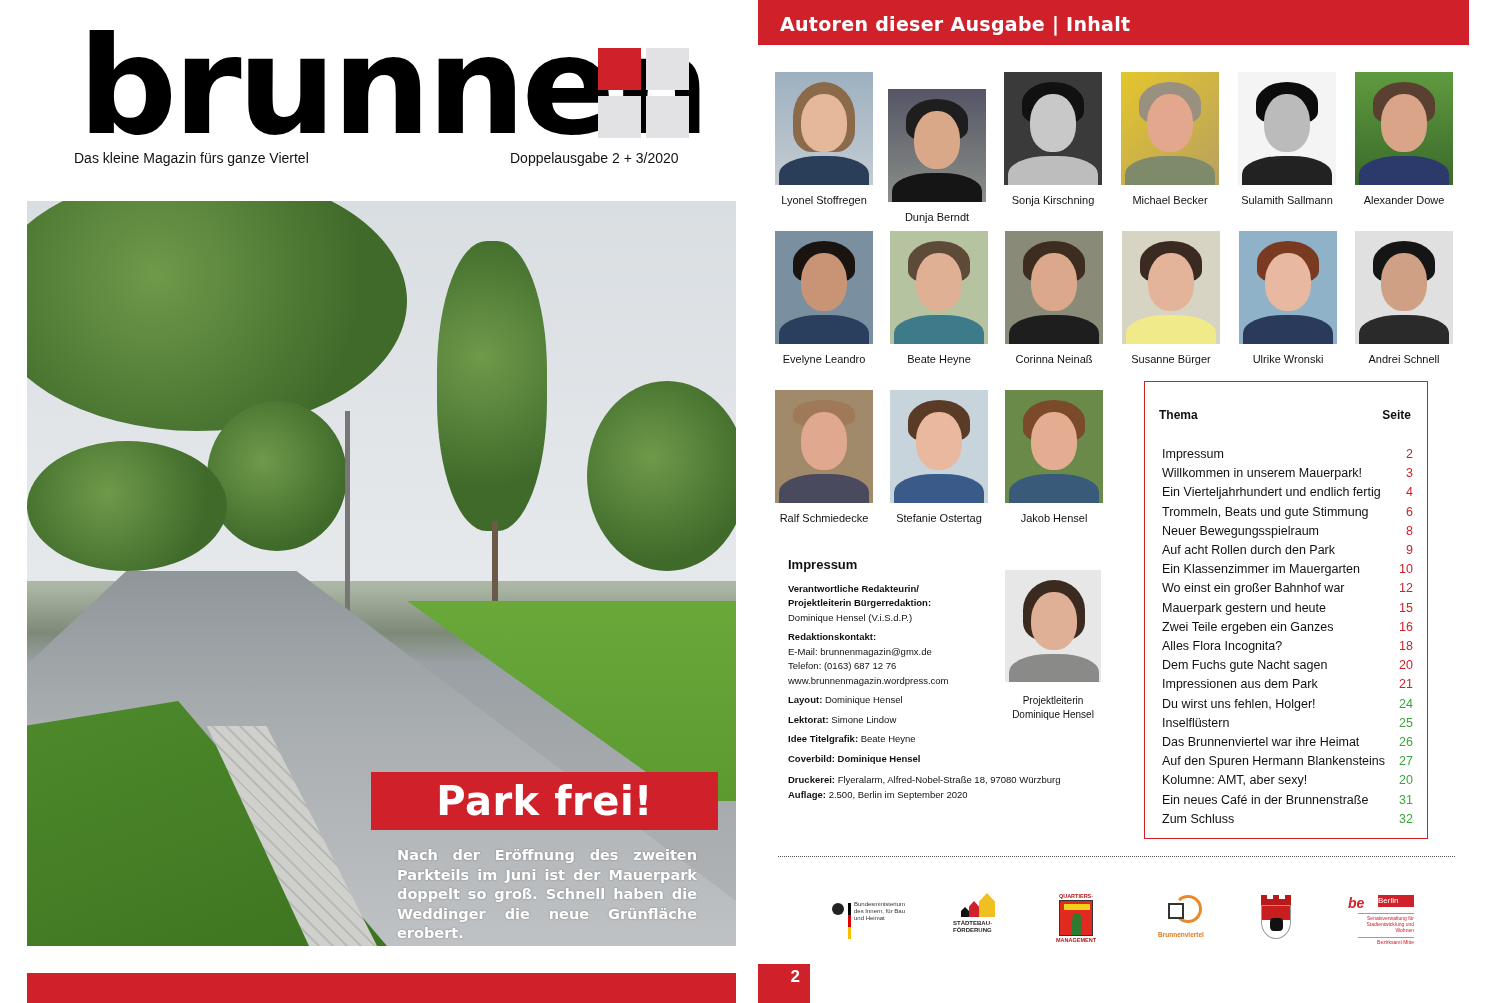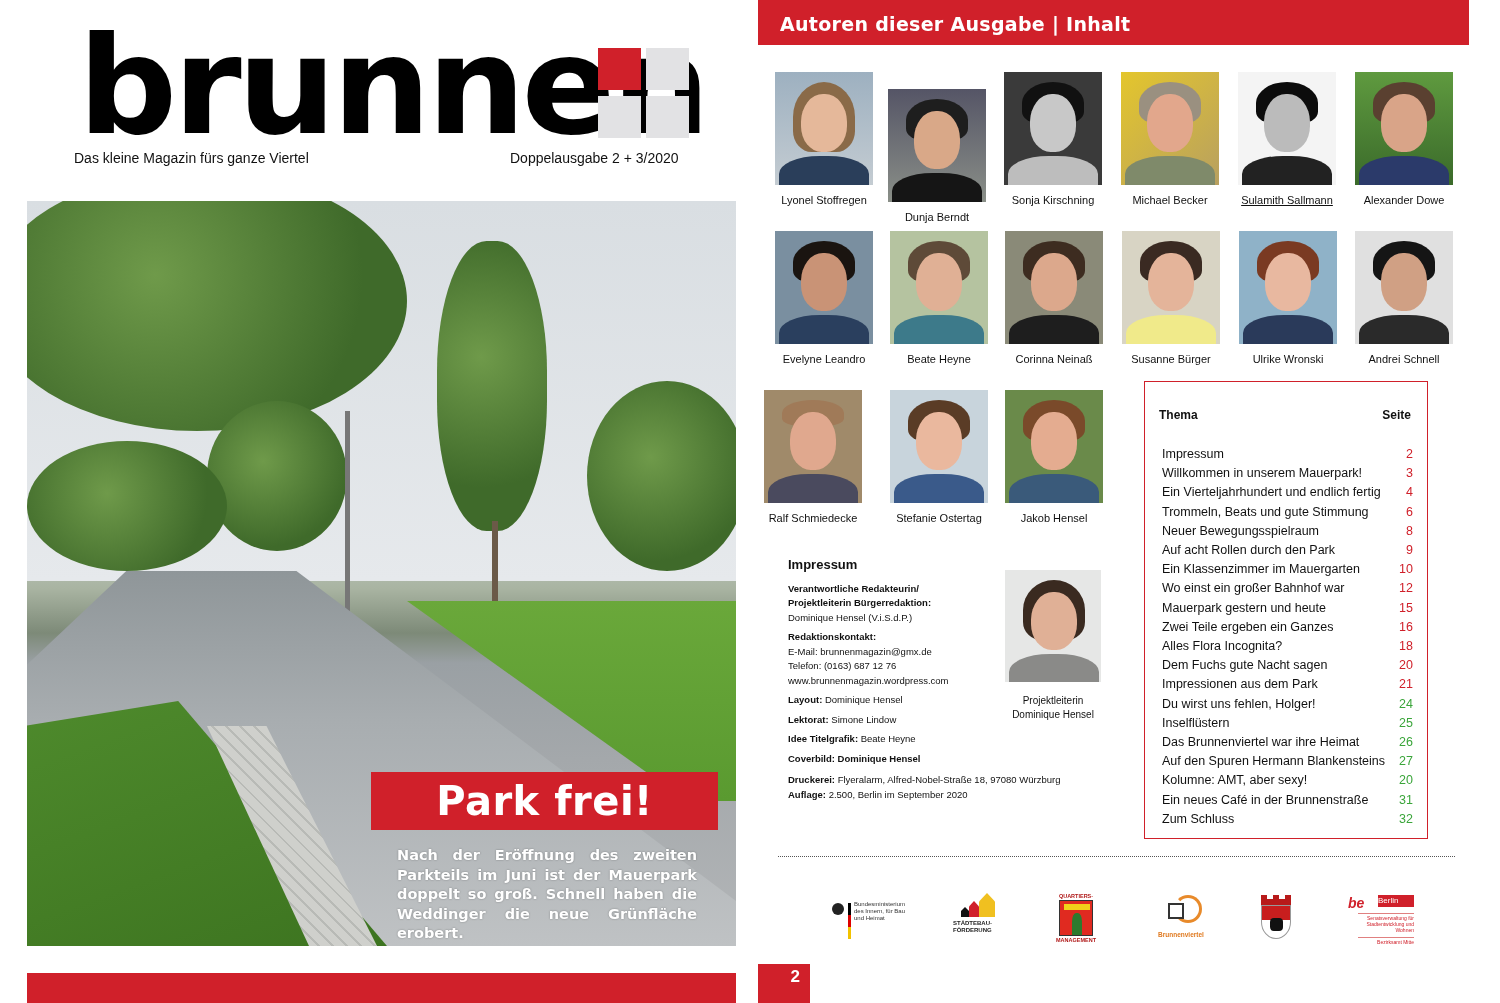--- a/index.html
+++ b/index.html
@@ -143,21 +143,21 @@
     <div class="name">Sonja Kirschning</div>
   </div>
   <div class="author" style="left:363px;top:72px;">
     <div class="photo" style="background:linear-gradient(135deg,#e4c62c,#b8a060);">
       <div class="hair" style="background:#9a9080;"></div>
       <div class="face" style="background:#e2a78c;"></div>
       <div class="shoulders" style="background:#7f8a6a;"></div>
     </div>
     <div class="name">Michael Becker</div>
   </div>
-  <div class="author" style="left:480px;top:72px;text-decoration:underline;">
+  <div class="author" style="left:480px;top:72px;">
     <div class="photo" style="background:#f4f4f4;">
       <div class="hair" style="background:#0c0c0c;"></div>
       <div class="face" style="background:#bbb;"></div>
       <div class="shoulders" style="background:#222;"></div>
     </div>
     <div class="name">Sulamith Sallmann</div>
   </div>
   <div class="author" style="left:597px;top:72px;">
     <div class="photo" style="background:linear-gradient(#5f9a3f,#3a6a2a);">
       <div class="hair" style="background:#5a4030;"></div>
@@ -209,21 +209,21 @@
   </div>
   <div class="author" style="left:597px;top:231px;">
     <div class="photo" style="background:#e0e0e0;">
       <div class="hair" style="background:#151515;"></div>
       <div class="face" style="background:#d0a084;"></div>
       <div class="shoulders" style="background:#2a2a2a;"></div>
     </div>
     <div class="name">Andrei Schnell</div>
   </div>
 
-  <div class="author" style="left:6px;top:390px;">
+  <div class="author" style="left:17px;top:390px;">
     <div class="photo" style="background:#a08a6a;">
       <div class="hair" style="background:#a07a58;height:26px;"></div>
       <div class="face" style="background:#e0a88e;"></div>
       <div class="shoulders" style="background:#4a4a5e;"></div>
     </div>
     <div class="name">Ralf Schmiedecke</div>
   </div>
   <div class="author" style="left:132px;top:390px;">
     <div class="photo" style="background:#c8d4dc;">
       <div class="hair" style="background:#5a3c26;"></div>

